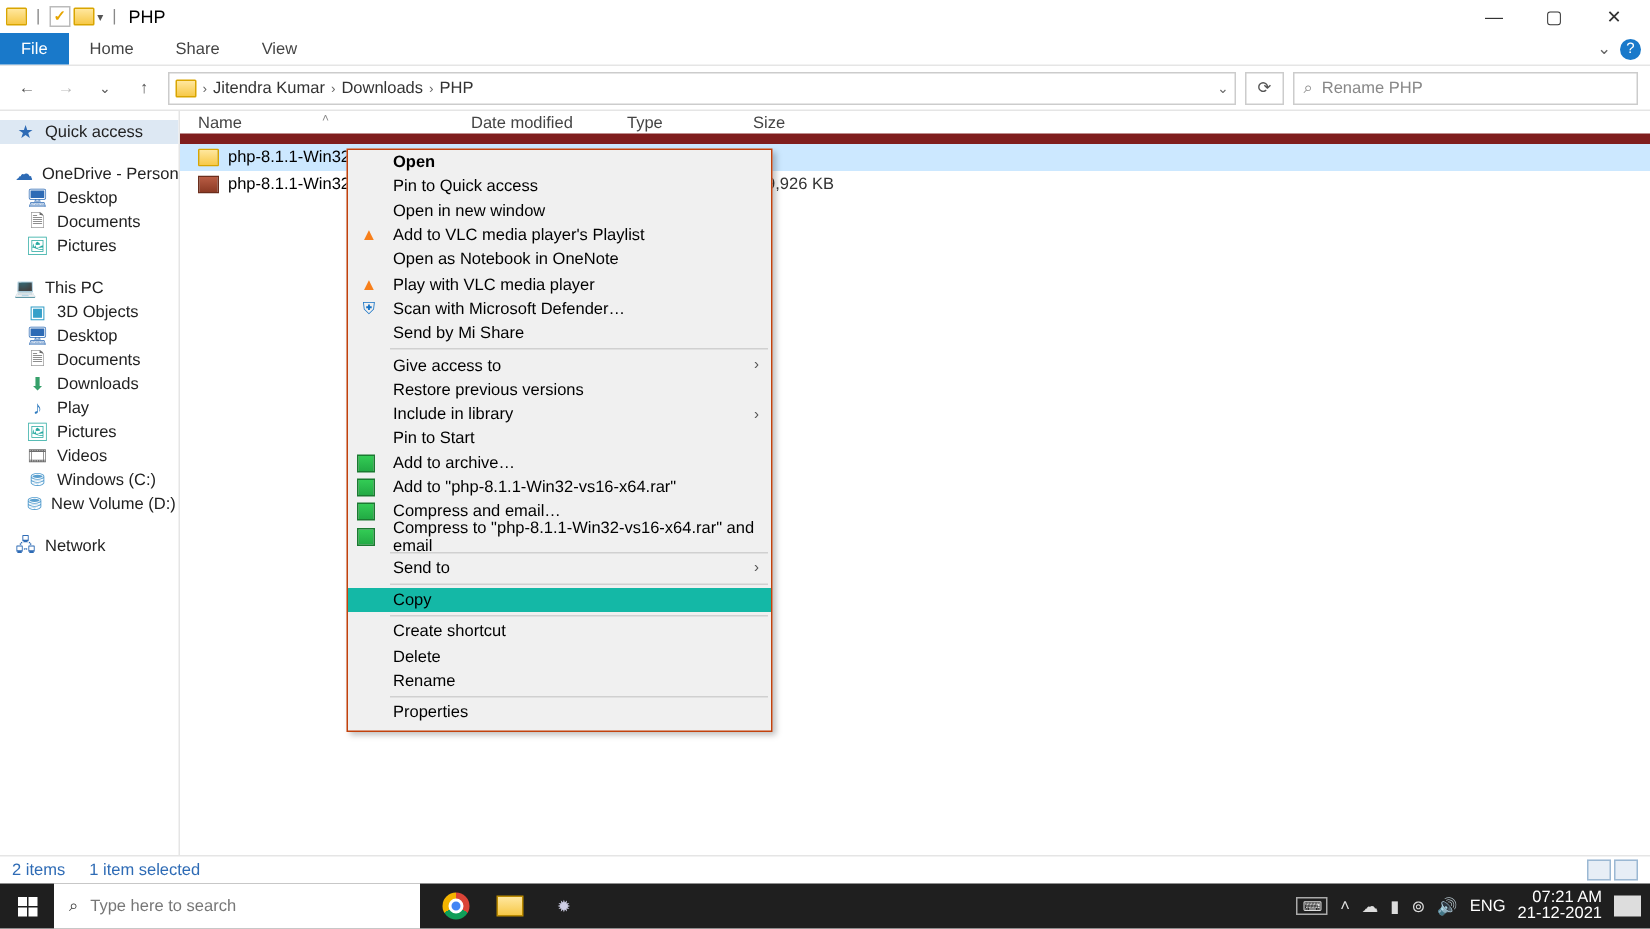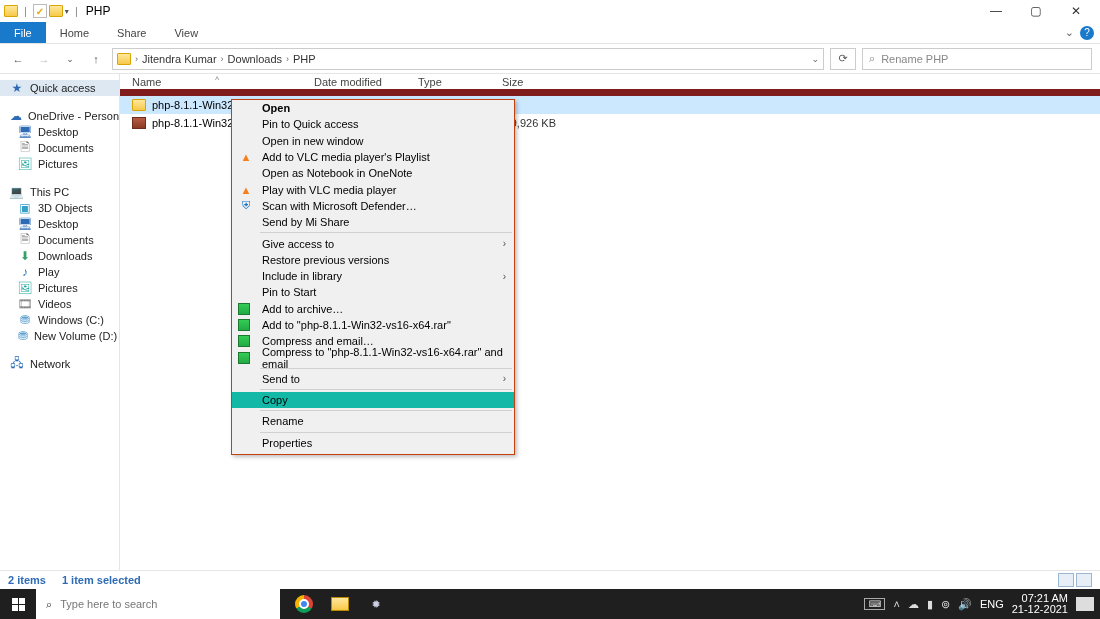--- a/index.html
+++ b/index.html
@@ -78,21 +78,21 @@
 .mi { height: 16.3px; display: flex; align-items: center; padding-left: 30px; position: relative; font-size: 11px; }
 .mi.bold { font-weight: 600; }
 .mi.hover { background: #14b8a6; }
 .mi .arrow { position: absolute; right: 8px; font-size: 10px; color: #555; }
 .mi .mico { position: absolute; left: 6px; width: 16px; height: 16px; display: flex; align-items: center; justify-content: center; font-size: 11px; }
 .mico.vlc { color: #f77f1b; }
 .mico.def { color: #1471c4; }
 .mico.rar { background: linear-gradient(#3c5,#2a4); width: 12px; height: 12px; border: 1px solid #1a7a30; }
 
 
-.status { height: 19px; border-top: 1px solid #e5e5e5; display: flex; align-items: center; padding: 0 8px; color: #2e6bb5; font-size: 11px; gap: 16px; font-weight: bold; }
+.status { height: 19px; border-top: 1px solid #e5e5e5; display: flex; align-items: center; padding: 0 8px; color: #2e6bb5; font-size: 11px; gap: 16px; }
 .status .spacer { flex: 1; }
 .view-toggle { display: flex; gap: 2px; }
 .vt { width: 16px; height: 14px; border: 1px solid #9bb8d3; background: #e7eef6; }
 
 
 .taskbar { position: absolute; bottom: 0; left: 0; right: 0; height: 30px; background: #1f1f1f; display: flex; align-items: center; color: #fff; }
 .start { width: 36px; height: 30px; display: flex; align-items: center; justify-content: center; }
 .win-logo { display: grid; grid-template-columns: 6px 6px; grid-template-rows: 6px 6px; gap: 1px; }
 .win-logo span { background: #fff; }
 .search-task { height: 30px; width: 244px; background: #fff; color: #777; display: flex; align-items: center; gap: 8px; padding: 0 10px; border: 0; }
@@ -312,20 +312,22 @@
       <span>Compress to "php-8.1.1-Win32-vs16-x64.rar" and email</span>
     </div>
   <div class="hr"></div>
   <div class="mi">
       <span>Send to</span>
       <span class="arrow">›</span>
     </div>
   <div class="hr"></div>
   <div class="mi hover">Copy</div>
   <div class="hr"></div>
+  <div class="mi">Create shortcut</div>
+  <div class="mi">Delete</div>
   <div class="mi">Rename</div>
   <div class="hr"></div>
   <div class="mi">Properties</div>
 </div>
 
 <div class="status">
   <span>2 items</span>
   <span>1 item selected</span>
   <span class="spacer"></span>
   <div class="view-toggle">

